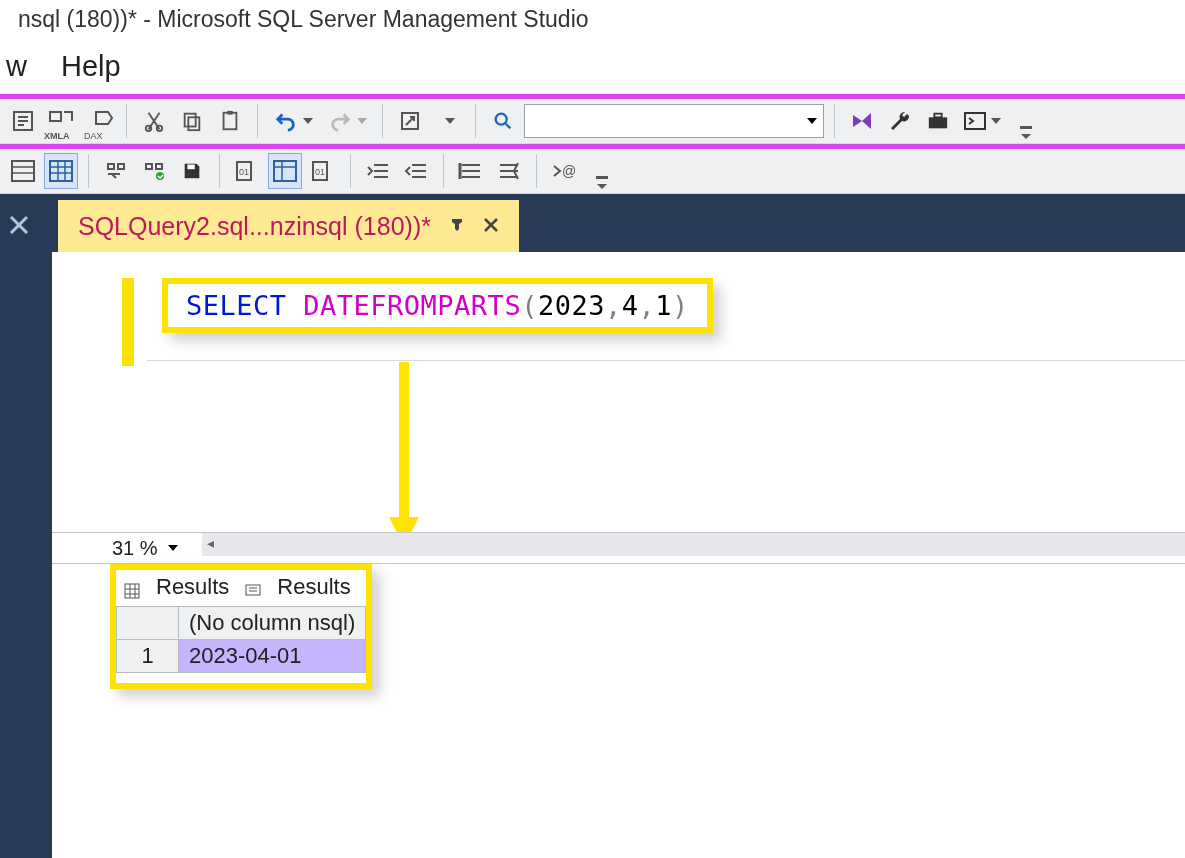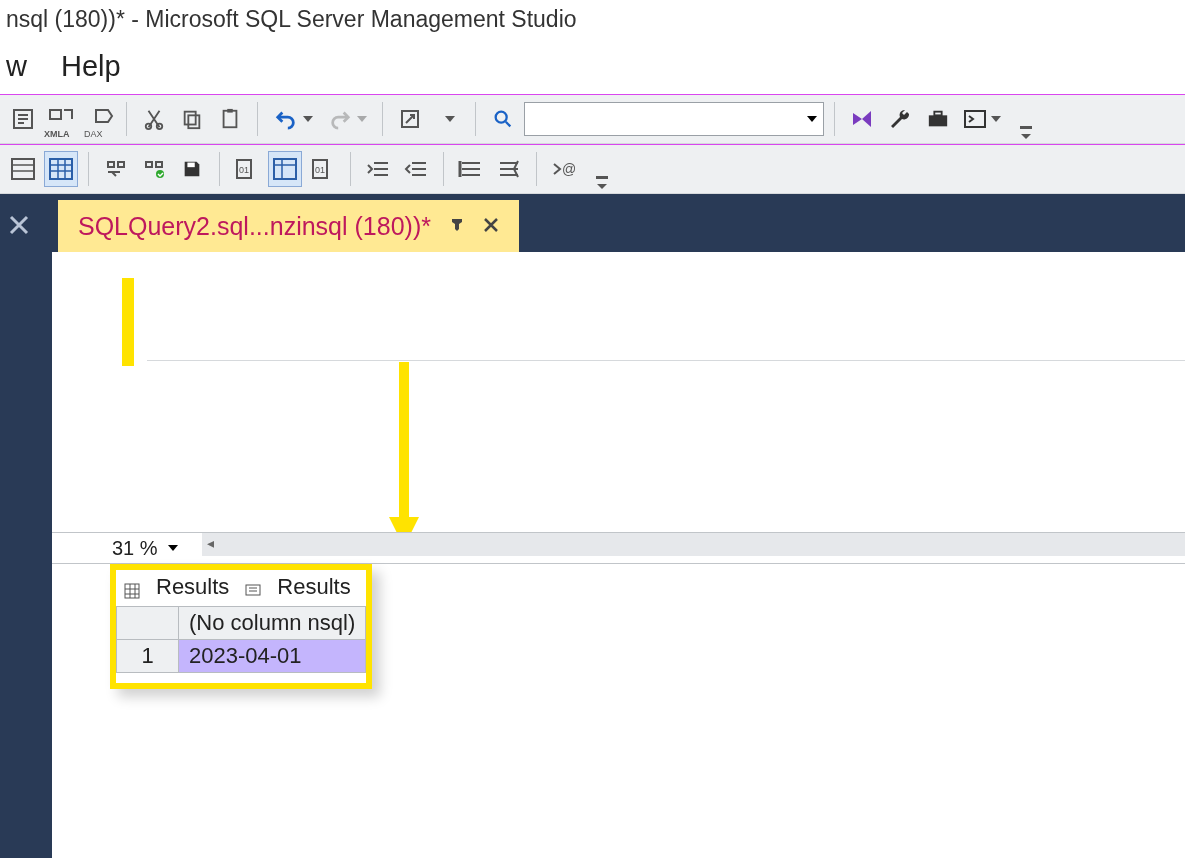--- a/index.html
+++ b/index.html
@@ -9,39 +9,39 @@
     width: 1185px;
     height: 858px;
     overflow: hidden;
     font-size: 22px;
     color: #222;
   }
   .title-bar {
     height: 38px;
     display: flex;
     align-items: center;
-    padding-left: 6px;
+    padding-left: 18px;
     font-size: 23px;
     color: #333;
     background: #fff;
   }
   .menu-bar {
     height: 56px;
     display: flex;
     align-items: center;
     gap: 34px;
     padding-left: 6px;
     font-size: 29px;
     color: #222;
     background: #fff;
   }
   .toolbar-row {
     height: 50px;
     background: #eef0f2;
-    border-top: 1px solid #d946ef;
+    border-top: 5px solid #d946ef;
     border-bottom: 1px solid #d6d9dc;
     display: flex;
     align-items: center;
     gap: 4px;
     padding: 0 6px;
   }
   .tool-btn {
     min-width: 34px;
     height: 36px;
     display: flex;
@@ -395,20 +395,25 @@
           <svg width="16" height="16">
               <path d="M2 2l12 12M14 2L2 14" stroke="#444" stroke-width="2.5"></path>
             </svg>
         </span>
       </div>
     </div>
 
     <div class="editor-band">
       <div class="yellow-bar"></div>
       <div class="edit-sep-line"></div>
+      <div class="query-box">
+        <span class="kw-select">SELECT</span>
+        <span> </span>
+        <span class="kw-func">DATEFROMPARTS</span><span class="kw-paren">(</span><span class="kw-num">2023</span><span class="kw-comma">,</span><span class="kw-num">4</span><span class="kw-comma">,</span><span class="kw-num">1</span><span class="kw-paren">)</span>
+      </div>
       <svg class="arrow" width="40" height="190">
         <line x1="20" y1="0" x2="20" y2="160" stroke="#ffe300" stroke-width="10"></line>
         <polygon points="5,155 35,155 20,185" fill="#ffe300"></polygon>
       </svg>
       <div class="scroll-strip"></div>
     </div>
 
     <div class="zoom-bar" style="padding-left:60px;">
       <span>31 %</span>
       <span class="drop-caret"></span>

